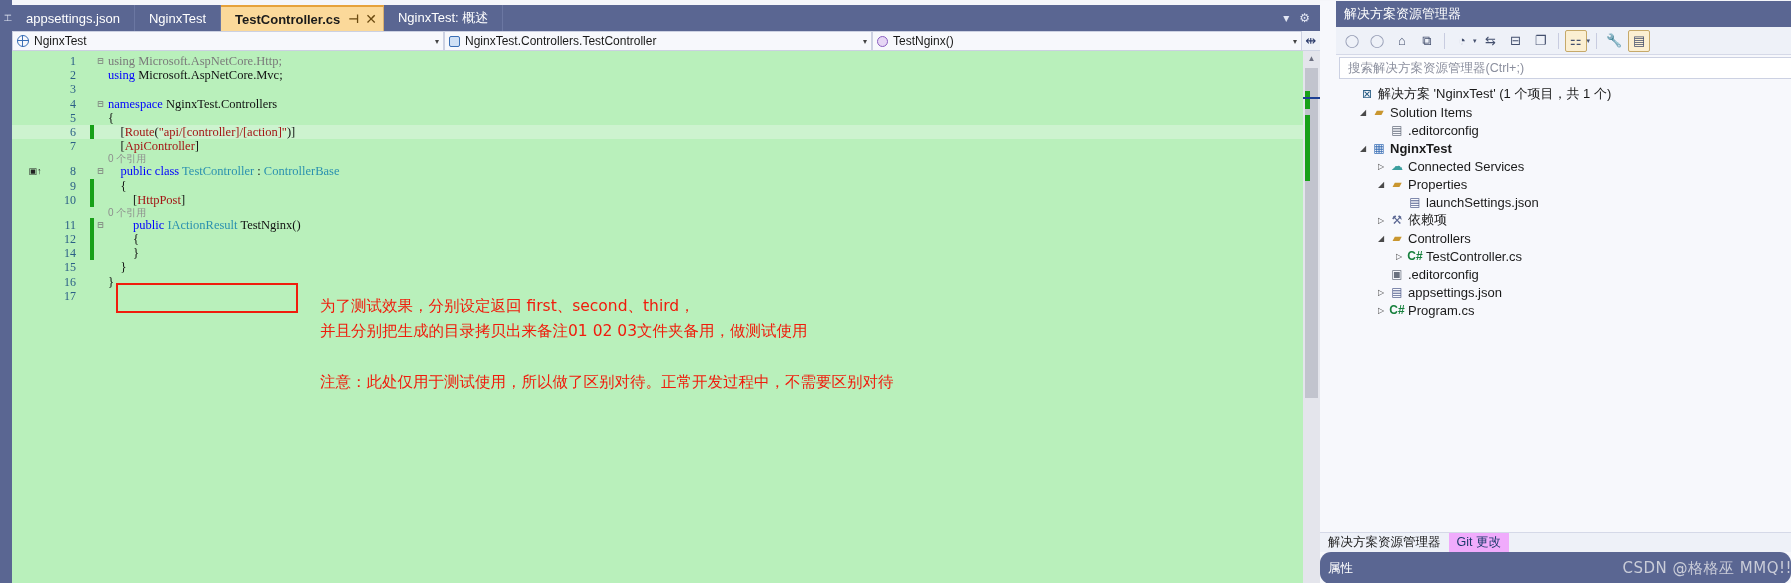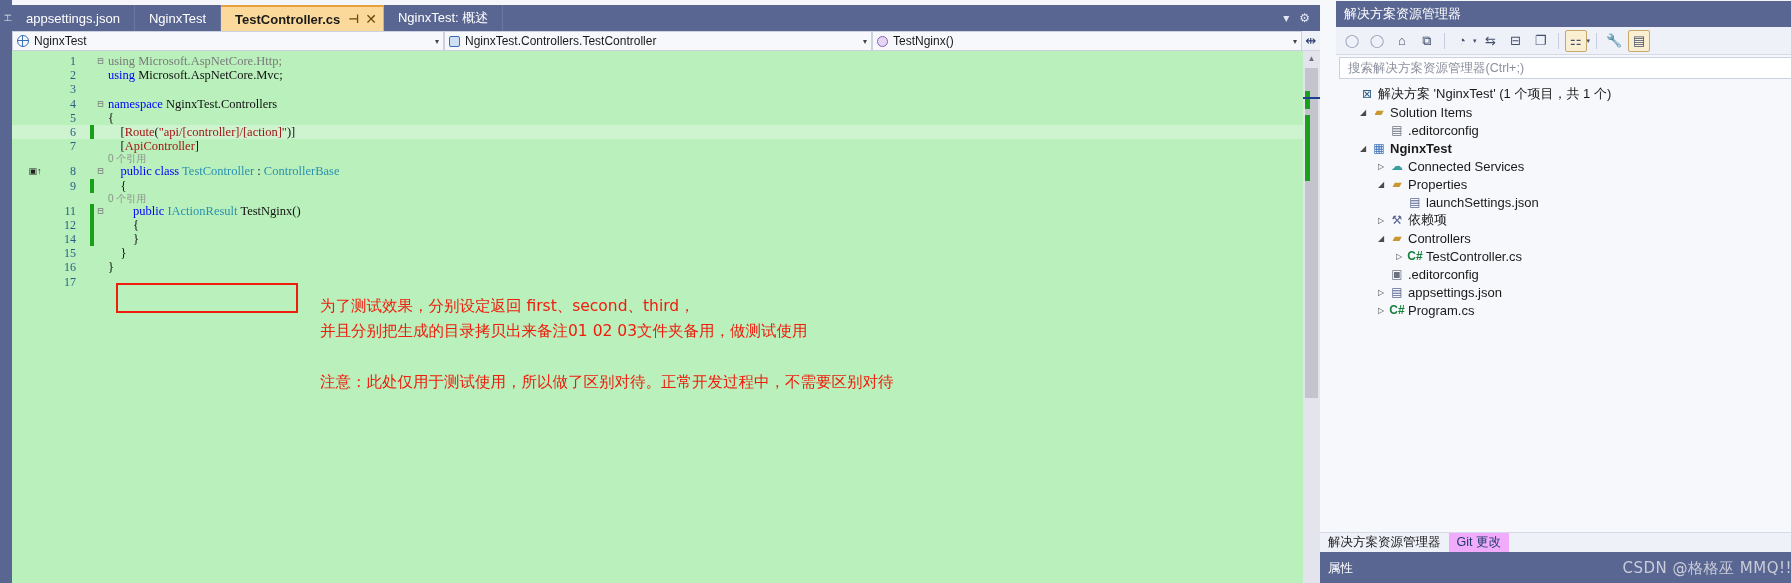--- a/index.html
+++ b/index.html
@@ -252,21 +252,21 @@
   }
   .bt-tab {
     display: flex; align-items: center; padding: 0 8px; font-size: 12.5px;
     color: #1a1a1a; background: #eef1f8;
   }
   .bt-tab.active { background: #f0abfc; color: #1a3a6a; }
 
   .se-props {
     position: absolute; left: 0; bottom: 0; width: 471px; height: 32px;
     background: #5a6692; display: flex; align-items: center; padding-left: 8px;
-    color: #ffffff; font-size: 12.5px;
+    color: #ffffff; font-size: 12.5px; border-radius: 11px;
   }
 
   
   .watermark {
     position: absolute; right: 8px; bottom: 6px;
     color: #c9ccd8; font-size: 15px; font-weight: normal;
     font-family: "DejaVu Sans", "Liberation Sans", sans-serif;
     letter-spacing: 0.5px;
   }
 </style>
@@ -329,20 +329,21 @@
           <div class="code-row"><span class="ln">1</span><span class="fold">⊟</span><span class="code-text"><span class="t-grey">using </span><span class="t-grey">Microsoft.AspNetCore.Http;</span></span></div>
           <div class="code-row"><span class="ln">2</span><span class="code-text"><span class="t-kw">using </span><span class="t-ns">Microsoft.AspNetCore.Mvc;</span></span></div>
           <div class="code-row"><span class="ln">3</span><span class="code-text"></span></div>
           <div class="code-row"><span class="ln">4</span><span class="fold">⊟</span><span class="code-text"><span class="t-kw">namespace </span><span class="t-ns">NginxTest.Controllers</span></span></div>
           <div class="code-row"><span class="ln">5</span><span class="code-text"><span class="t-punc">{</span></span></div>
           <div class="code-row hl"><span class="ln">6</span><span class="change-bar"></span><span class="code-text"><span class="t-punc">    [</span><span class="t-attr">Route</span><span class="t-punc">(</span><span class="t-str">"api/[controller]/[action]"</span><span class="t-punc">)]</span></span></div>
           <div class="code-row"><span class="ln">7</span><span class="code-text"><span class="t-punc">    [</span><span class="t-attr">ApiController</span><span class="t-punc">]</span></span></div>
           <div class="code-row" style="height: 11px; line-height: 11px;"><span class="ref-text">0 个引用</span></div>
           <div class="code-row"><span class="glyph-margin">▣↑</span><span class="ln">8</span><span class="fold">⊟</span><span class="code-text"><span class="t-kw">    public class </span><span class="t-type">TestController</span><span class="t-punc"> : </span><span class="t-type">ControllerBase</span></span></div>
           <div class="code-row"><span class="ln">9</span><span class="change-bar"></span><span class="code-text"><span class="t-punc">    {</span></span></div>
+          <div class="code-row"><span class="ln">10</span><span class="change-bar"></span><span class="code-text"><span class="t-punc">        [</span><span class="t-attr">HttpPost</span><span class="t-punc">]</span></span></div>
           <div class="code-row" style="height: 11px; line-height: 11px;"><span class="ref-text">0 个引用</span></div>
           <div class="code-row"><span class="ln">11</span><span class="change-bar"></span><span class="fold">⊟</span><span class="code-text"><span class="t-kw">        public </span><span class="t-type">IActionResult</span><span class="t-id"> TestNginx()</span></span></div>
           <div class="code-row"><span class="ln">12</span><span class="change-bar"></span><span class="code-text"><span class="t-punc">        {</span></span></div>
           <div class="code-row"><span class="ln">14</span><span class="change-bar"></span><span class="code-text"><span class="t-punc">        }</span></span></div>
           <div class="code-row"><span class="ln">15</span><span class="code-text"><span class="t-punc">    }</span></span></div>
           <div class="code-row"><span class="ln">16</span><span class="code-text"><span class="t-punc">}</span></span></div>
           <div class="code-row"><span class="ln">17</span><span class="code-text"></span></div>
         </div>
 
       <div class="red-box"></div>

